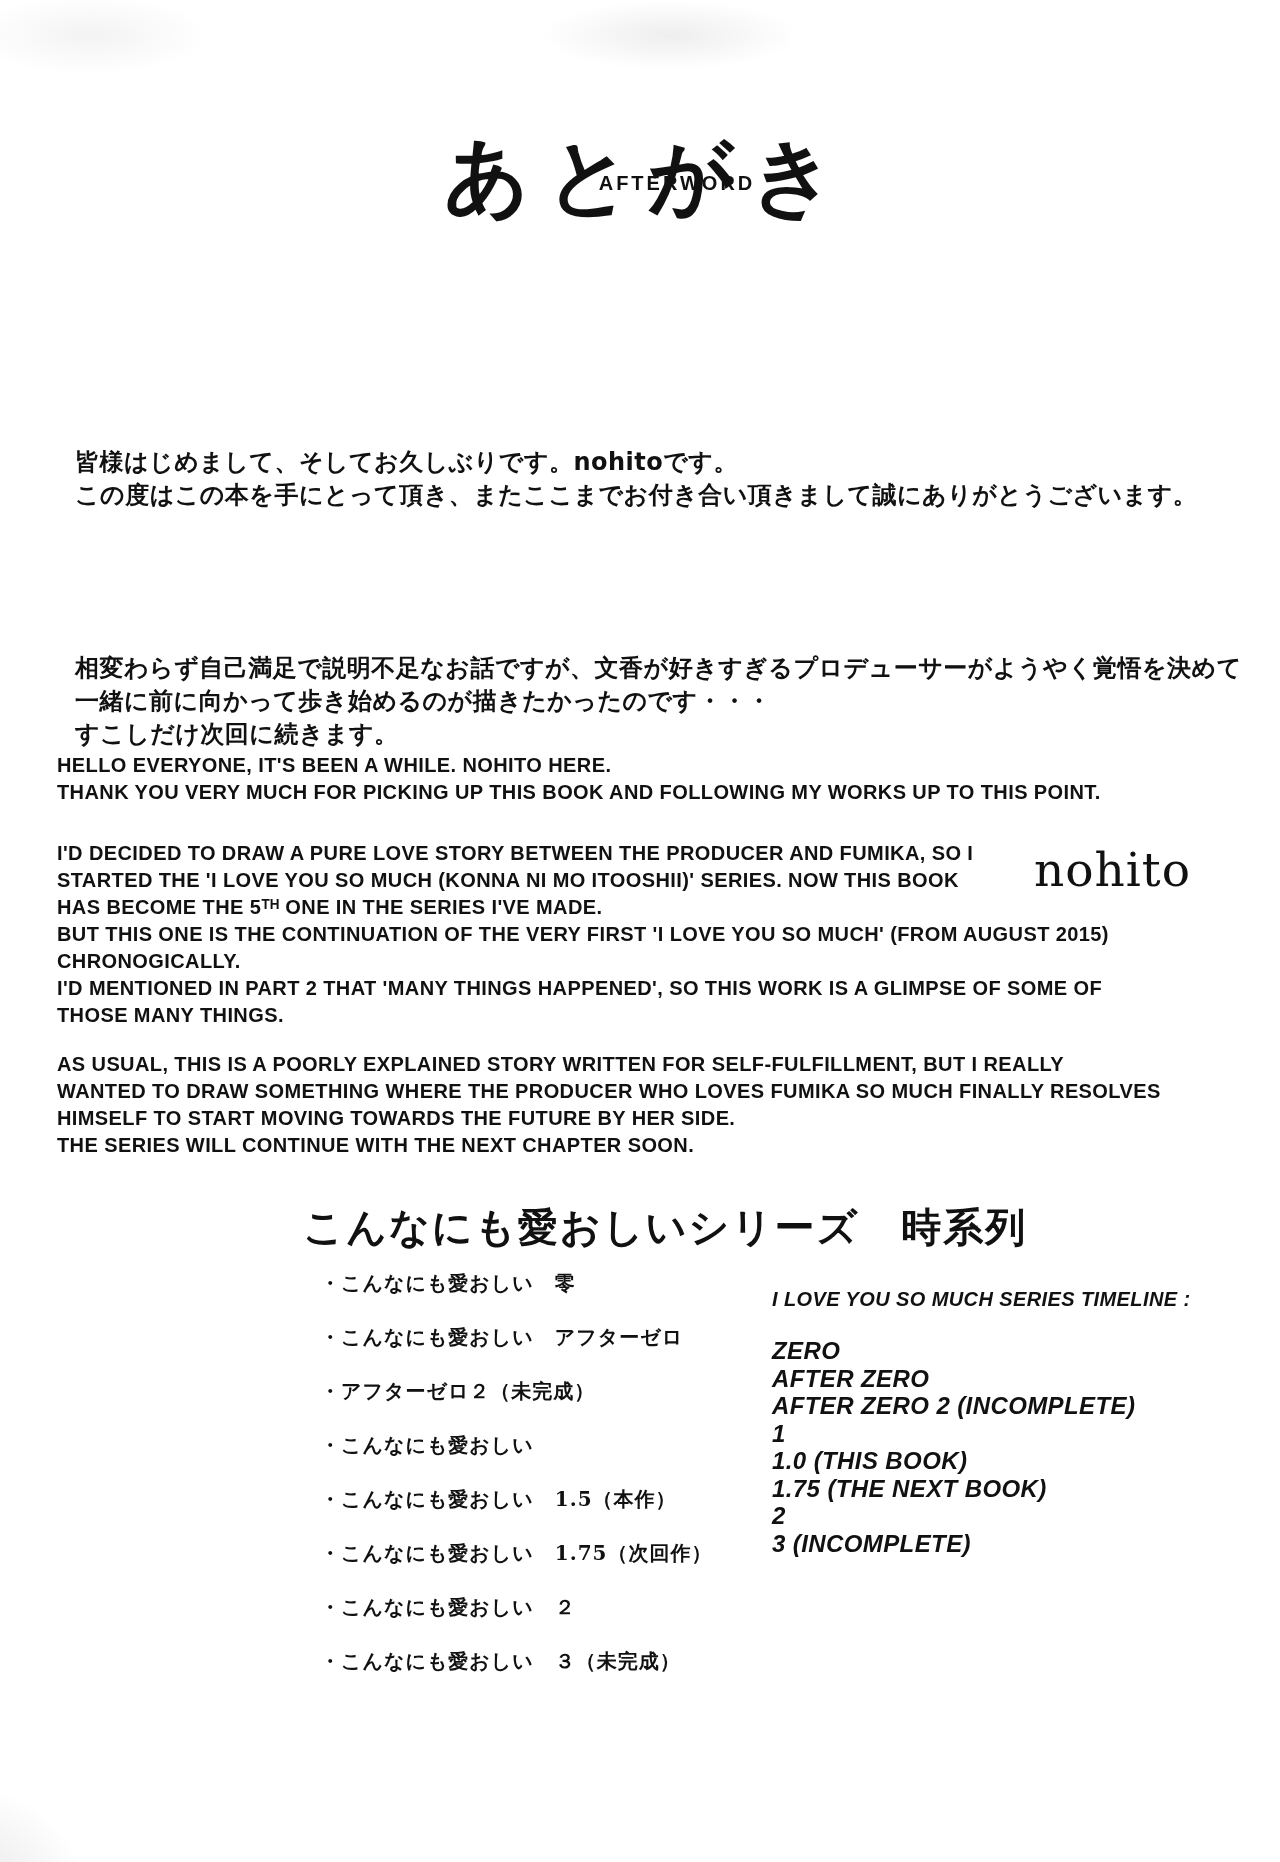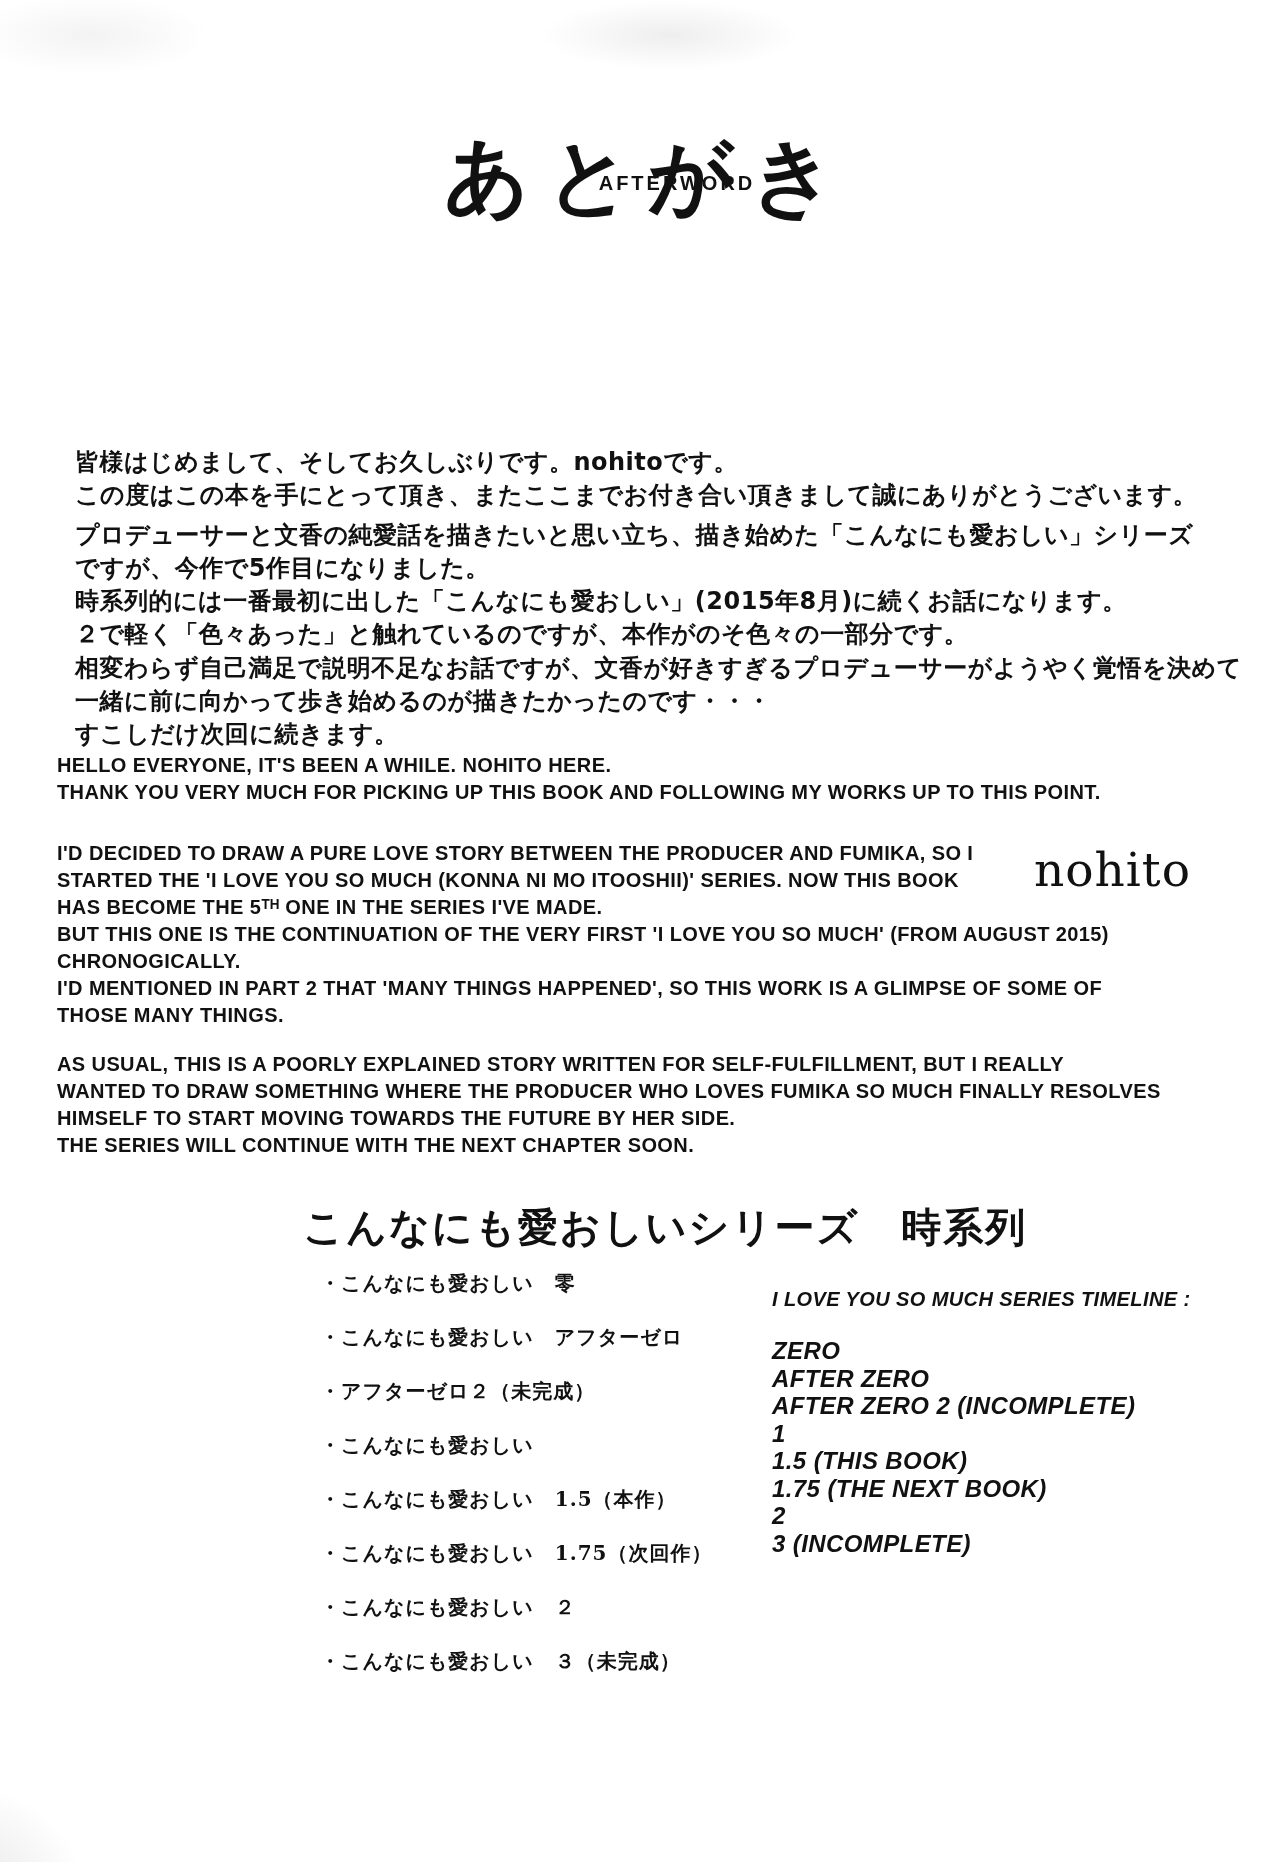--- a/index.html
+++ b/index.html
@@ -101,27 +101,20 @@
 
   <h1 class="title-jp">あとがき</h1>
   <div class="title-en">AFTERWORD</div>
 
   <div class="jp-para" id="jp-p1">
 
   <div class="line">皆様はじめまして、そしてお久しぶりです。nohitoです。</div>
       <div class="line">この度はこの本を手にとって頂き、またここまでお付き合い頂きまして誠にありがとうございます。</div>
     </div>
 
-  <div class="jp-para" id="jp-p2">
-
-  <div class="line">プロデューサーと文香の純愛話を描きたいと思い立ち、描き始めた「こんなにも愛おしい」シリーズ</div>
-      <div class="line">ですが、今作で5作目になりました。</div>
-      <div class="line">時系列的には一番最初に出した「こんなにも愛おしい」(2015年8月)に続くお話になります。</div>
-      <div class="line">２で軽く「色々あった」と触れているのですが、本作がのそ色々の一部分です。</div>
-    </div>
 
   <div class="jp-para" id="jp-p3">
 
   <div class="line">相変わらず自己満足で説明不足なお話ですが、文香が好きすぎるプロデューサーがようやく覚悟を決めて</div>
       <div class="line">一緒に前に向かって歩き始めるのが描きたかったのです・・・</div>
       <div class="line">すこしだけ次回に続きます。</div>
     </div>
 
   <div class="en-para" id="en-p1">
 
@@ -165,19 +158,19 @@
     </ul>
 
   <div class="tl-heading-en">I LOVE YOU SO MUCH SERIES TIMELINE :</div>
 
   <ul class="tl-list-en">
 
   <li>ZERO</li>
       <li>AFTER ZERO</li>
       <li>AFTER ZERO 2 (INCOMPLETE)</li>
       <li>1</li>
-      <li>1.5 (THIS BOOK)</li>
+      <li>1.0 (THIS BOOK)</li>
       <li>1.75 (THE NEXT BOOK)</li>
       <li>2</li>
       <li>3 (INCOMPLETE)</li>
     </ul>
 
 </div>
 
 </body></html>

